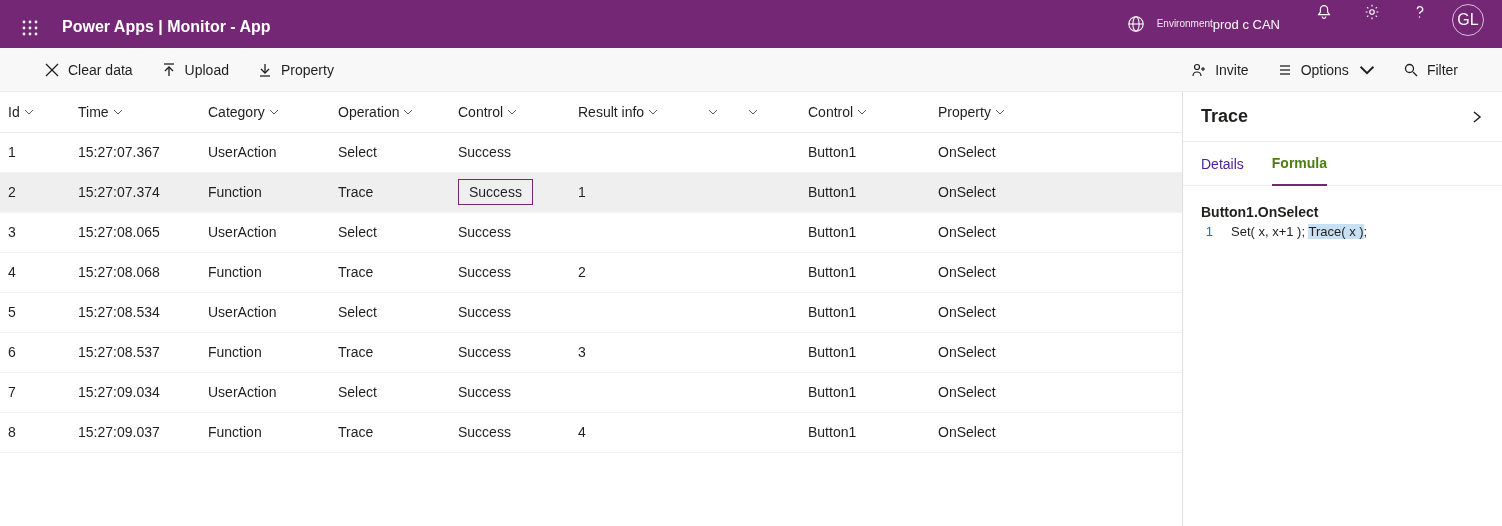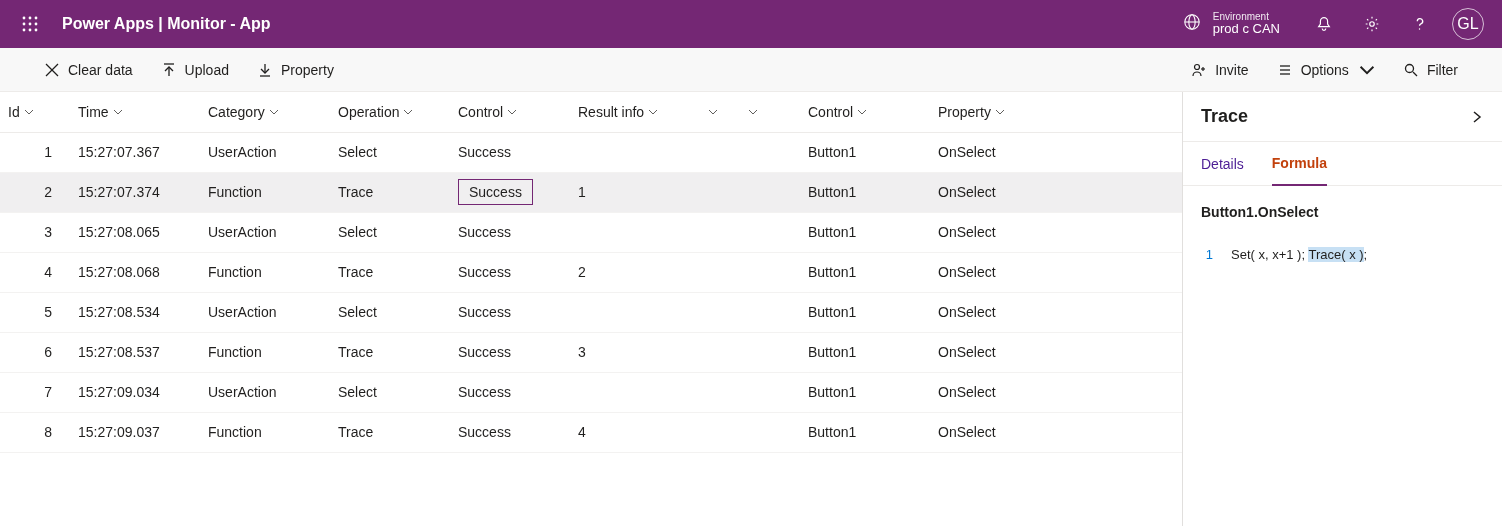--- a/index.html
+++ b/index.html
@@ -8,28 +8,28 @@
     --grey-bg:#f5f5f5;
     --grey-border:#e1dfdd;
     --grey-text:#201f1e;
     --grey-subtle:#605e5c;
     --row-selected:#f0eff0;
     --highlight:#c7e0f4;
   }
   *{box-sizing:border-box;font-family:"Segoe UI",Tahoma,sans-serif}
   body{margin:0;width:1502px;height:526px;background:#fff;color:var(--grey-text);font-size:14px;overflow:hidden}
   
-  .header{height:48px;background:var(--purple);color:#fff;display:flex;align-items:center;padding:0 10px}
+  .header{height:48px;background:var(--purple);color:#fff;display:flex;align-items:flex-end;padding:12px 10px}
   .waffle{width:40px;display:flex;align-items:center;justify-content:center;cursor:pointer}
   .waffle svg{width:16px;height:16px}
   .app-title{font-size:16px;font-weight:600;margin-left:12px}
   .hdr-spacer{flex:1}
   .env{display:flex;align-items:center;gap:12px;margin-right:20px}
   .env-icon svg{width:18px;height:18px}
-  .env-text{display:flex;flex-direction:column;line-height:1.1}
+  .env-text{display:flex;flex-direction:row;line-height:1.1}
   .env-label{font-size:10px;opacity:.9}
   .env-name{font-size:13px}
   .hdr-btn{width:48px;height:48px;display:flex;align-items:center;justify-content:center;cursor:pointer}
   .hdr-btn svg{width:18px;height:18px}
   .avatar{width:32px;height:32px;border:1px solid rgba(255,255,255,.7);border-radius:50%;display:flex;align-items:center;justify-content:center;font-size:16px;margin:0 8px;cursor:pointer}
   
   .toolbar{height:44px;border-bottom:1px solid #edebe9;display:flex;align-items:center;padding:0 30px;background:#f8f8f8}
   .tb-btn{display:flex;align-items:center;gap:8px;height:52px;padding:0 14px;cursor:pointer;font-size:14px;color:#201f1e}
   .tb-btn svg{width:16px;height:16px}
   .tb-spacer{flex:1}
@@ -39,29 +39,29 @@
   .grid{flex:1;overflow:auto}
   .side{width:320px;border-left:1px solid var(--grey-border);display:flex;flex-direction:column}
   
   table{width:100%;border-collapse:collapse}
   thead th{position:sticky;top:0;background:#fff;text-align:left;font-weight:400;font-size:14px;height:40px;padding:0 8px;border-bottom:1px solid #edebe9;white-space:nowrap;color:#201f1e}
   thead th .col-wrap{display:flex;align-items:center;gap:4px;cursor:pointer}
   thead th svg{width:10px;height:10px;color:#605e5c}
   tbody td{height:40px;padding:0 8px;border-bottom:1px solid #f3f2f1;white-space:nowrap}
   tbody tr.selected{background:var(--row-selected)}
   tbody tr.selected td.result span{display:inline-block;border:1.5px solid var(--purple);padding:4px 10px}
-  td.idcol,th.idcol{text-align:right;width:70px;padding-right:18px}
+  td.idcol,th.idcol{text-align:left;width:70px;padding-right:18px}
   
   .side-head{height:50px;display:flex;align-items:center;justify-content:space-between;padding:0 18px;border-bottom:1px solid #edebe9;font-size:18px;font-weight:600}
   .side-head svg{width:14px;height:14px;cursor:pointer}
   .side-tabs{display:flex;gap:28px;padding:0 18px;height:44px;align-items:center;border-bottom:1px solid #edebe9;font-size:14px}
   .side-tab{cursor:pointer;height:44px;display:flex;align-items:center;color:#4c1d95}
-  .side-tab.active{color:#c2410c;font-weight:600;border-bottom:2px solid var(--purple);margin-bottom:-1px}
+  .side-tab.active{color:#4d7c0f;font-weight:600;border-bottom:2px solid var(--purple);margin-bottom:-1px}
   .formula-box{padding:18px}
-  .formula-title{font-weight:600;margin-bottom:27px}
+  .formula-title{font-weight:600;margin-bottom:4px}
   .formula-code{display:flex;gap:18px;font-family:Consolas,monospace;font-size:13px}
   .ln{color:#0078d4;width:12px;text-align:right}
   .code .hl{background:var(--highlight)}
 </style>
 </head>
 <body>
 
 <div class="header">
   <div class="waffle">
     <svg viewBox="0 0 16 16" fill="#fff">

